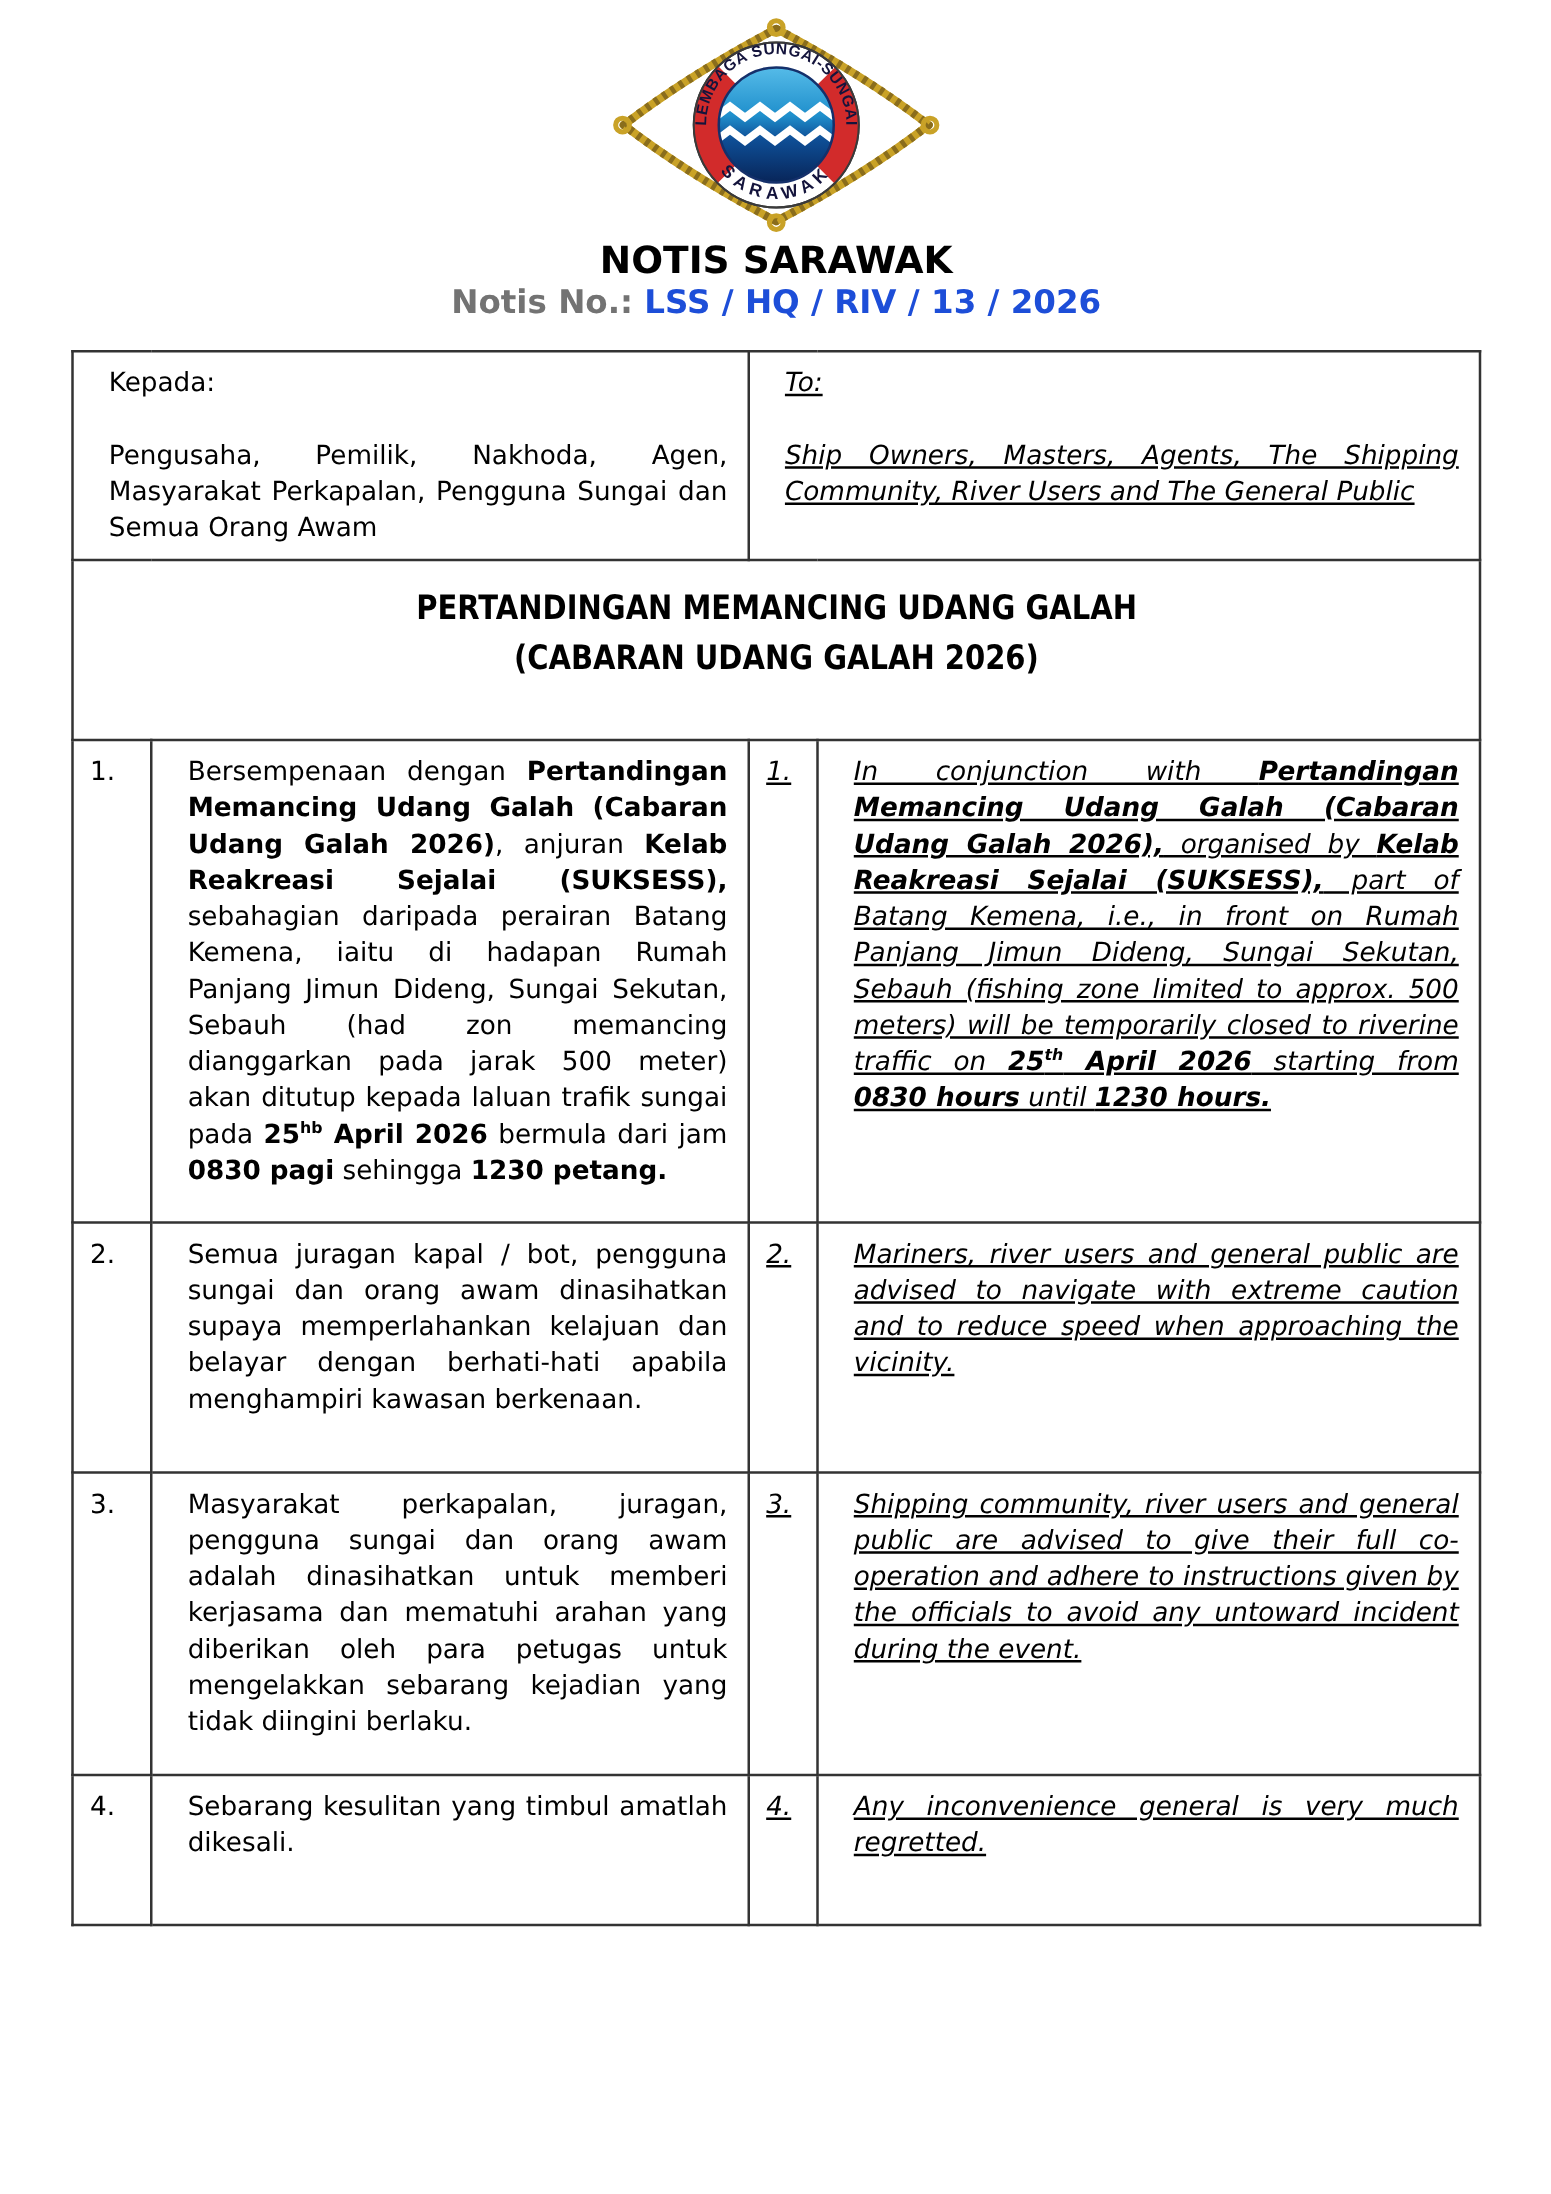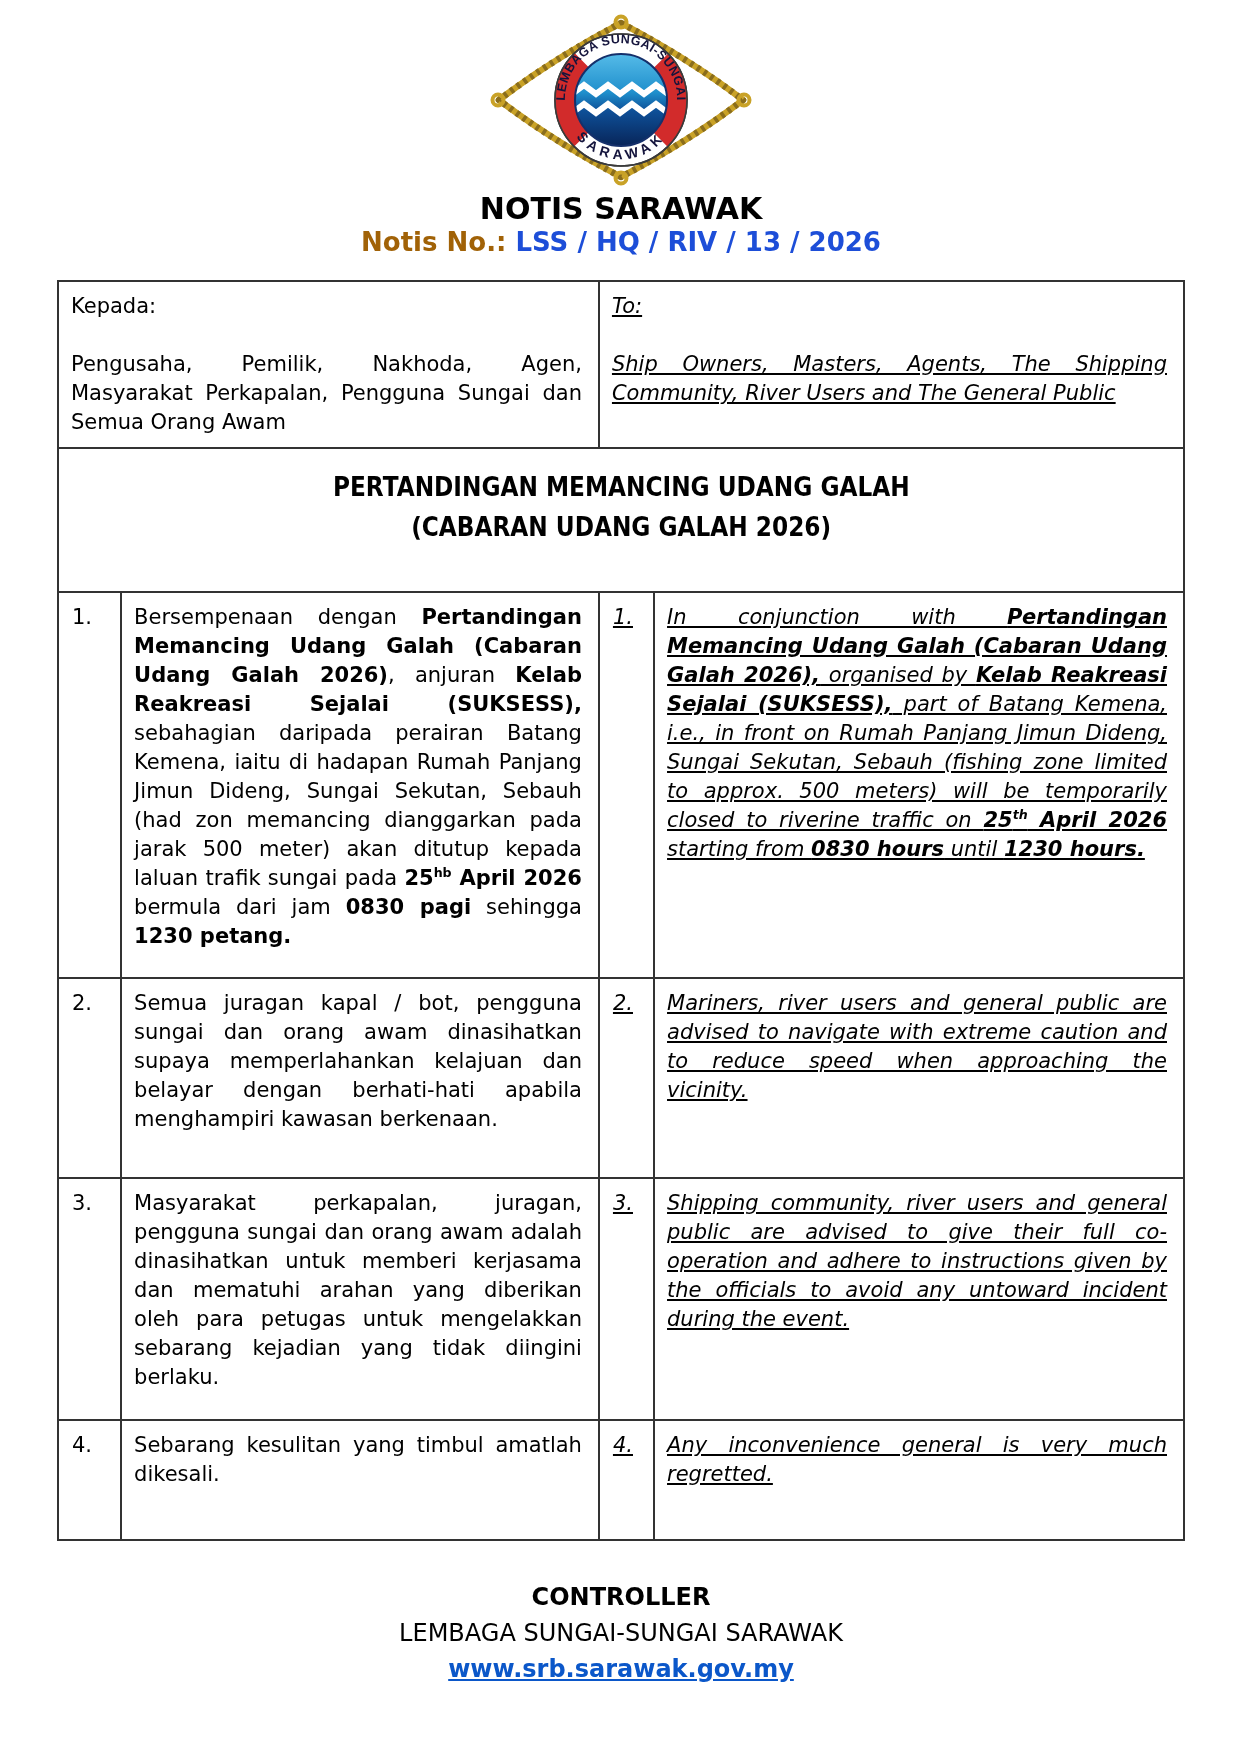--- a/index.html
+++ b/index.html
@@ -9,33 +9,33 @@
     overflow:hidden;position:relative;
   }
   .doc{padding:14px 56px 0 57px;}
 
   
   .logo-wrap{width:262px;margin:0 auto;display:block;}
   .hdr{text-align:center;}
   .h-title{font-size:30px;font-weight:bold;line-height:34px;margin-top:6px;}
   .h-sub{font-size:25px;font-weight:bold;font-variant:small-caps;line-height:30px;}
   .h-notis{font-size:26px;font-weight:bold;line-height:32px;margin-bottom:22px;}
-  .h-notis .lbl{color:#a16207;}
+  .h-notis .lbl{color:#737373;}
   .h-notis .val{color:#1d4ed8;}
 
   
   table.notice{
     border-collapse:collapse;width:1128px;table-layout:fixed;
   }
   table.notice td{
     border:2px solid #333;vertical-align:top;
   }
   .cell-text{
     font-size:21px;line-height:29px;text-align:justify;
-    padding:10px 16px 10px 12px;
+    padding:10px 16px 10px 28px;
   }
   .cell-num{
     font-size:21px;line-height:29px;padding:10px 0 0 13px;
   }
   .en{font-style:italic;text-decoration:underline;}
   .b{font-weight:bold;}
   sup{font-size:0.6em;line-height:0;vertical-align:super;}
   .addr-label{margin:0 0 0 0;}
   .addr-par{margin:29px 0 0 0;}
   .row-addr{height:160px;}
@@ -170,20 +170,15 @@
 
       <tr class="row-4">
         <td class="cell-num">4.</td>
         <td class="cell-text"><span>Sebarang kesulitan yang timbul amatlah dikesali.</span></td>
         <td class="cell-num en">4.</td>
         <td class="cell-text en"><span>Any inconvenience general is very much regretted.</span></td>
       </tr>
     </tbody>
       </table>
 
-    <div class="footer">
-      <div class="f-controller">CONTROLLER</div>
-      <div class="f-org">LEMBAGA SUNGAI-SUNGAI SARAWAK</div>
-      <div><a class="f-link" href="#">www.srb.sarawak.gov.my</a></div>
-    </div>
 
   </div>
 </div>
 
 </body></html>

